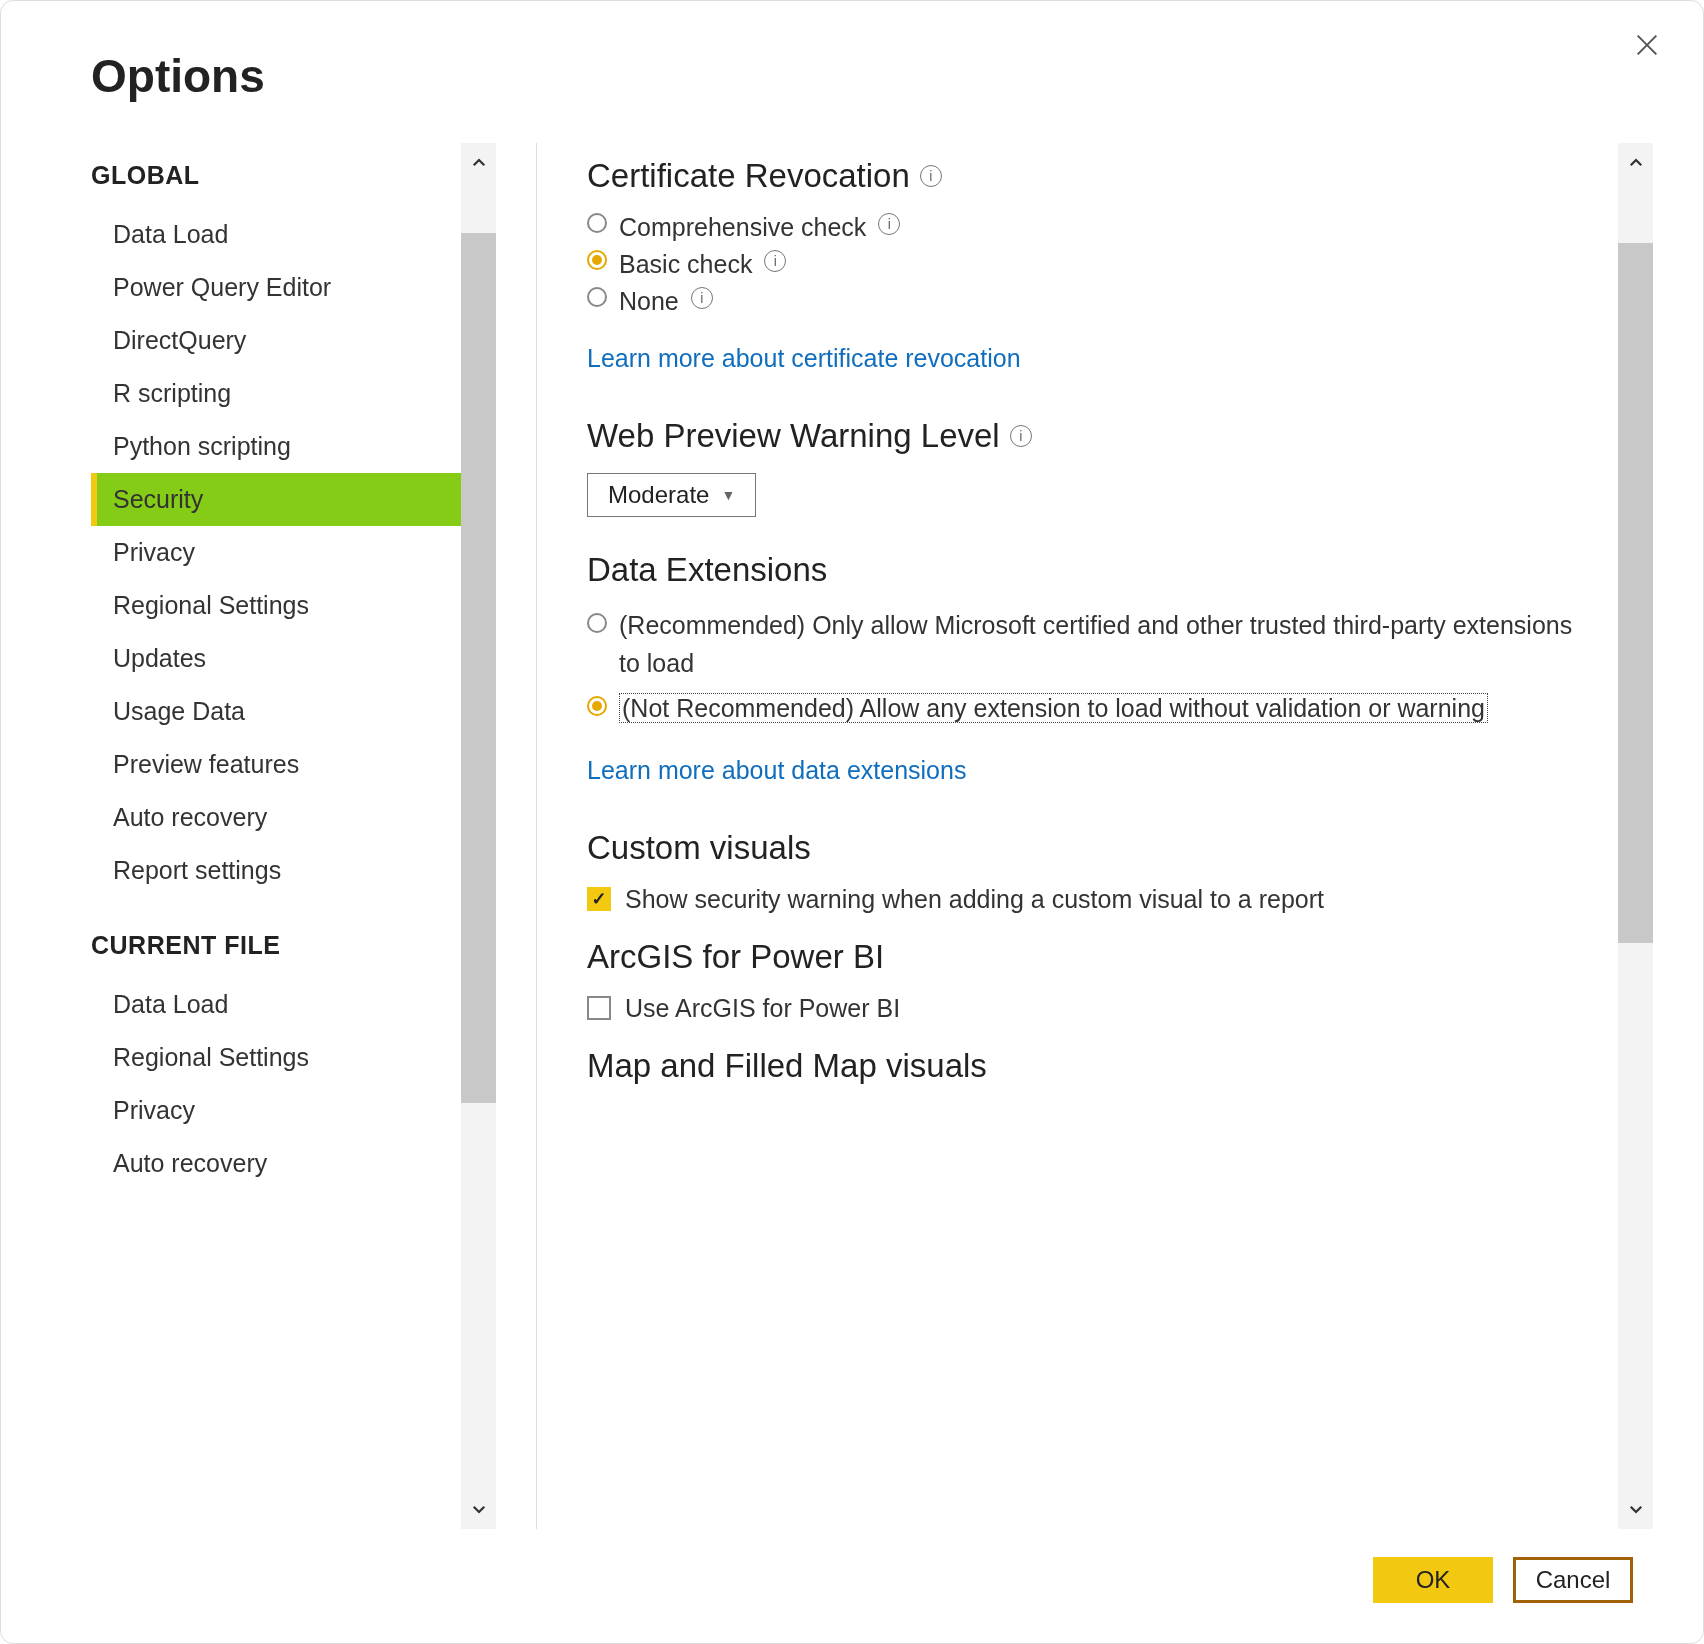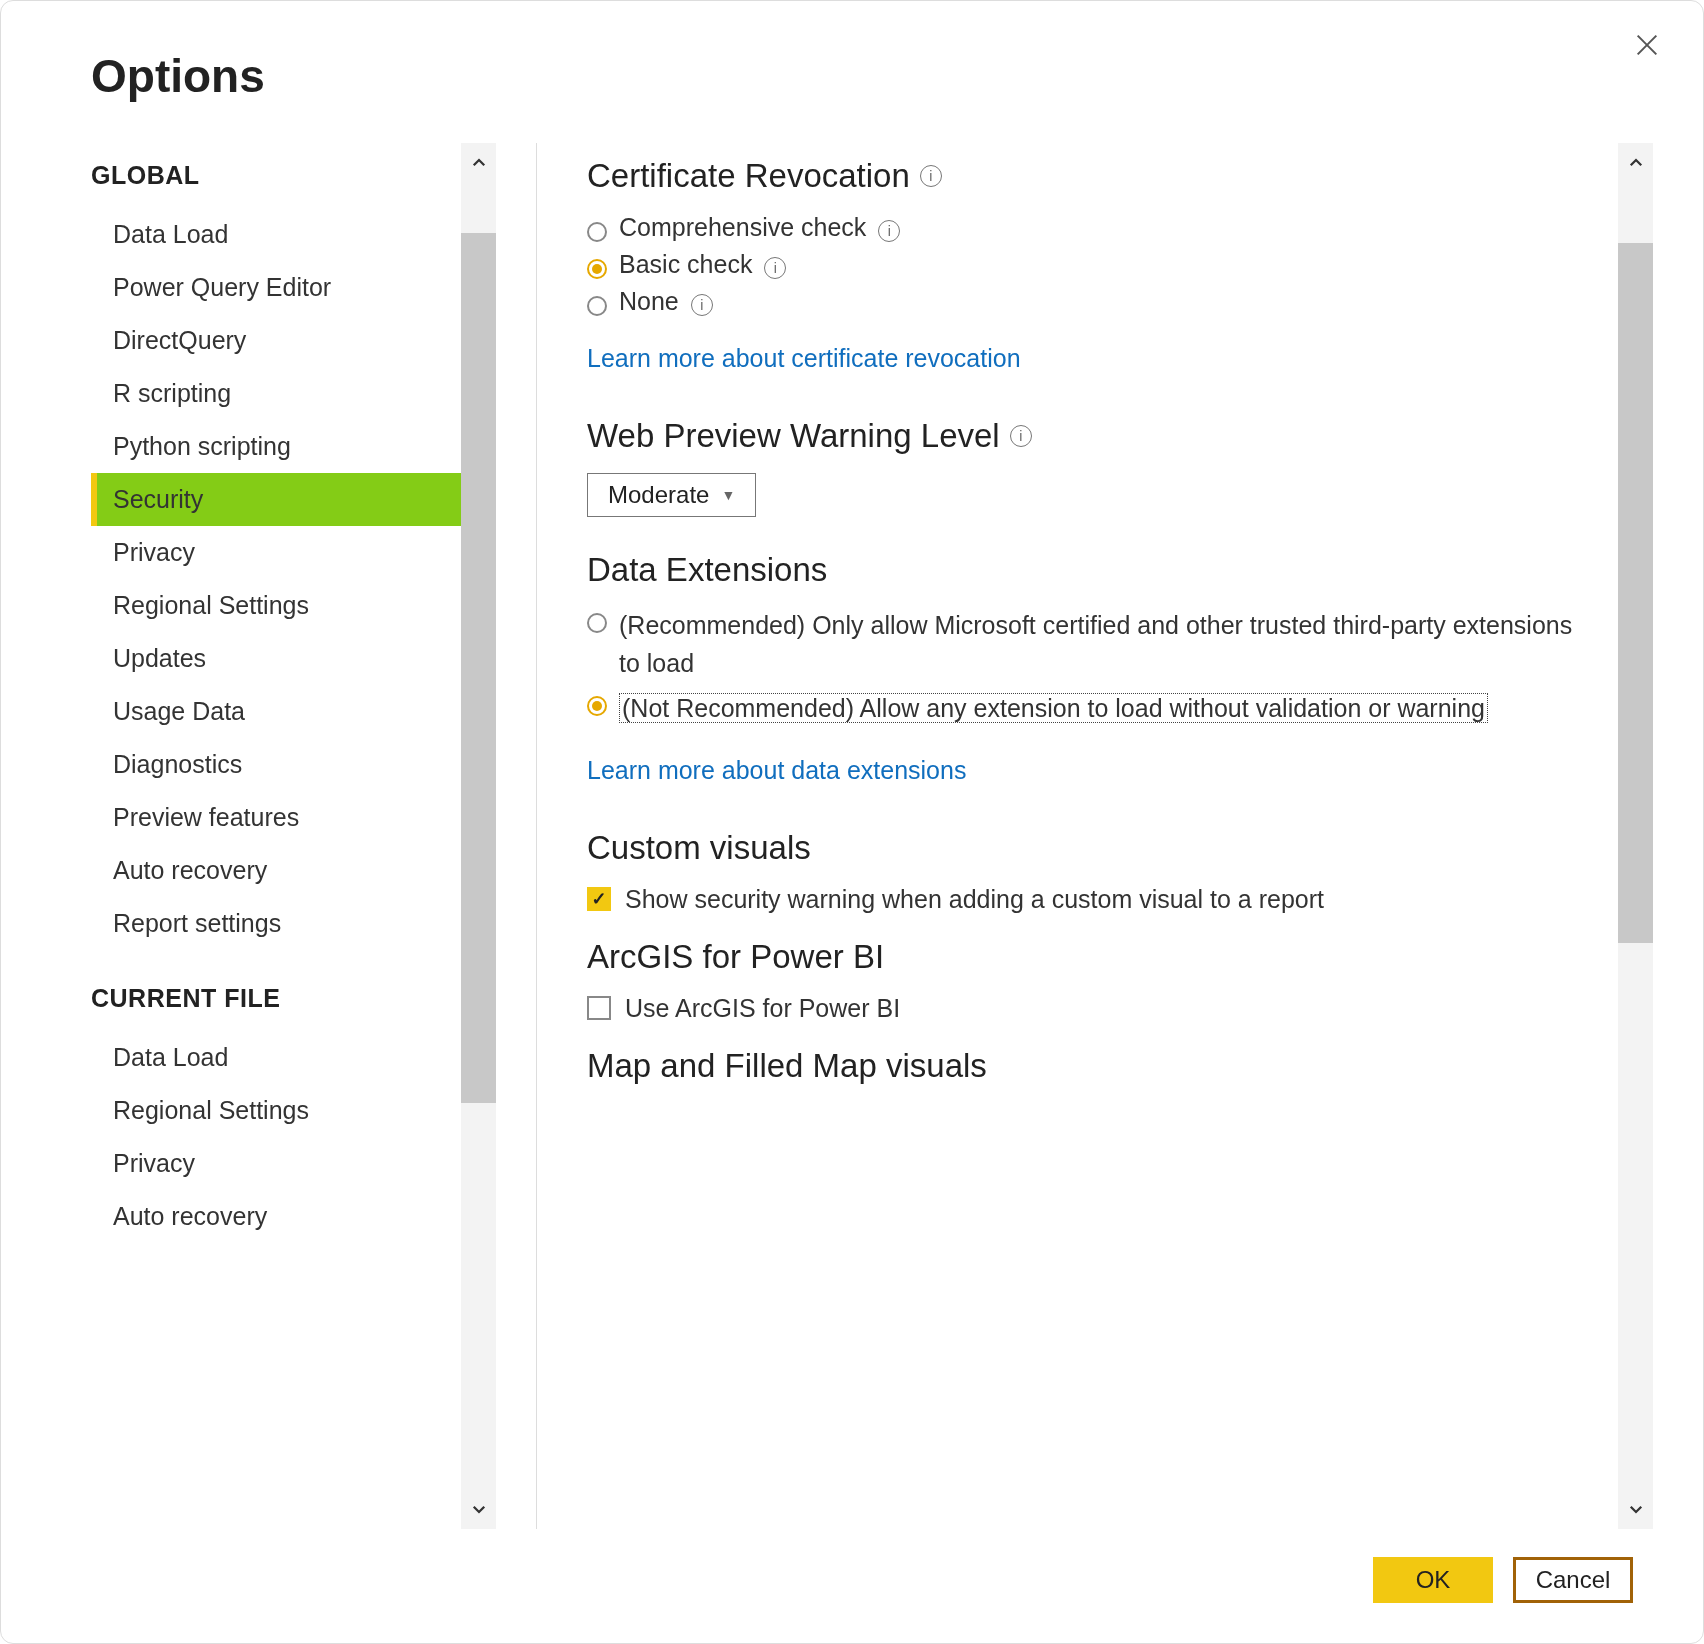--- a/index.html
+++ b/index.html
@@ -155,21 +155,21 @@
     border: 1.5px solid #777;
     border-radius: 50%;
     align-items: center;
     justify-content: center;
     font-size: 14px;
     color: #666;
     font-style: normal;
   }
   .radio-row {
     display: flex;
-    align-items: flex-end;
+    align-items: flex-start;
     gap: 12px;
     font-size: 25px;
     color: #333;
     margin: 8px 0;
     cursor: pointer;
   }
   .radio {
     width: 20px; height: 20px;
     border: 2px solid #888;
     border-radius: 50%;
@@ -298,21 +298,20 @@
         <div class="side-item"><span>Data Load</span></div>
         <div class="side-item"><span>Power Query Editor</span></div>
         <div class="side-item"><span>DirectQuery</span></div>
         <div class="side-item"><span>R scripting</span></div>
         <div class="side-item"><span>Python scripting</span></div>
         <div class="side-item selected"><span>Security</span></div>
         <div class="side-item"><span>Privacy</span></div>
         <div class="side-item"><span>Regional Settings</span></div>
         <div class="side-item"><span>Updates</span></div>
         <div class="side-item"><span>Usage Data</span></div>
-        <div class="side-item"><span>Diagnostics</span></div>
         <div class="side-item"><span>Preview features</span></div>
         <div class="side-item"><span>Auto recovery</span></div>
         <div class="side-item"><span>Report settings</span></div>
 
         <div class="group-header" style="margin-top:34px;">CURRENT FILE</div>
         <div class="side-item"><span>Data Load</span></div>
         <div class="side-item"><span>Regional Settings</span></div>
         <div class="side-item"><span>Privacy</span></div>
         <div class="side-item"><span>Auto recovery</span></div>
       </div>

